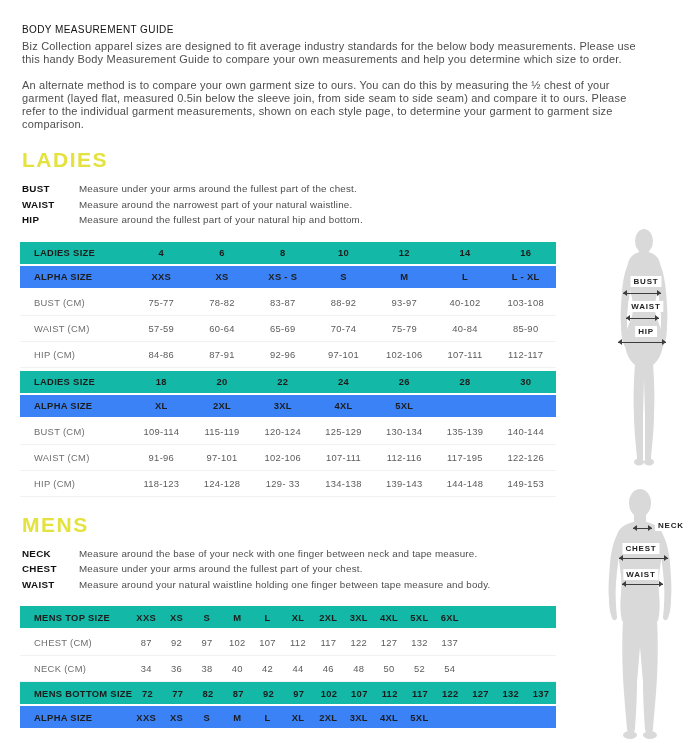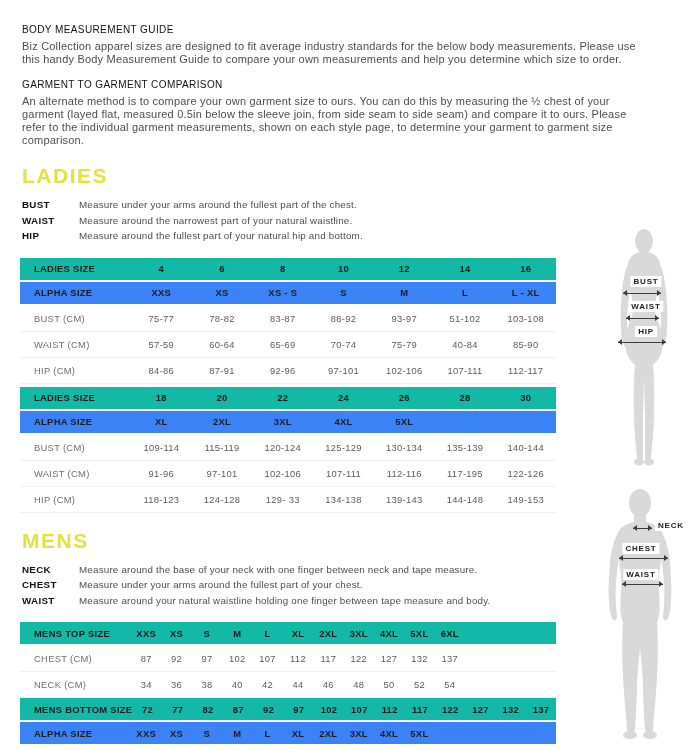--- a/index.html
+++ b/index.html
@@ -43,21 +43,20 @@
     border:3px solid transparent;border-right:0;border-left:4px solid #3c3c3c;}
 </style>
 </head>
 <body>
 
 <div class="content">
 
   <h2 class="sec-title">BODY MEASUREMENT GUIDE</h2>
   <p class="sec-body">Biz Collection apparel sizes are designed to fit average industry standards for the below body measurements. Please use this handy Body Measurement Guide to compare your own measurements and help you determine which size to order.</p>
 
-  <h2 class="sec-title">GARMENT TO GARMENT COMPARISON</h2>
   <p class="sec-body">An alternate method is to compare your own garment size to ours. You can do this by measuring the ½ chest of your garment (layed flat, measured 0.5in below the sleeve join, from side seam to side seam) and compare it to ours. Please refer to the individual garment measurements, shown on each style page, to determine your garment to garment size comparison.</p>
 
   <h1 class="big-heading" style="color:#e4e23e">LADIES</h1>
 
   <div class="defs">
       <div class="def-row">
         <div class="def-term">BUST</div>
         <div class="def-desc">Measure under your arms around the fullest part of the chest.</div>
       </div>
       <div class="def-row">
@@ -91,21 +90,21 @@
         <div class="tcell">L</div>
         <div class="tcell">L - XL</div>
       </div>
       <div class="trow data">
         <div class="tcell label">BUST (CM)</div>
         <div class="tcell">75-77</div>
         <div class="tcell">78-82</div>
         <div class="tcell">83-87</div>
         <div class="tcell">88-92</div>
         <div class="tcell">93-97</div>
-        <div class="tcell">51-102</div>
+        <div class="tcell">40-102</div>
         <div class="tcell">103-108</div>
       </div>
       <div class="trow data">
         <div class="tcell label">WAIST (CM)</div>
         <div class="tcell">57-59</div>
         <div class="tcell">60-64</div>
         <div class="tcell">65-69</div>
         <div class="tcell">70-74</div>
         <div class="tcell">75-79</div>
         <div class="tcell">40-84</div>

